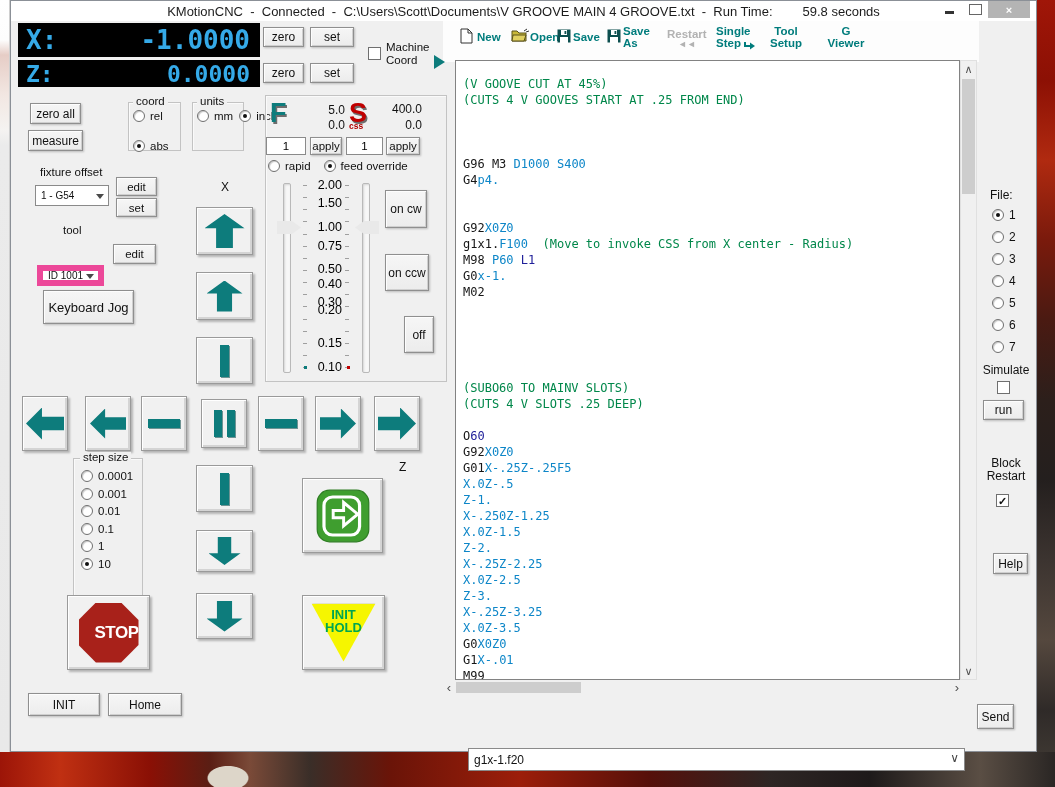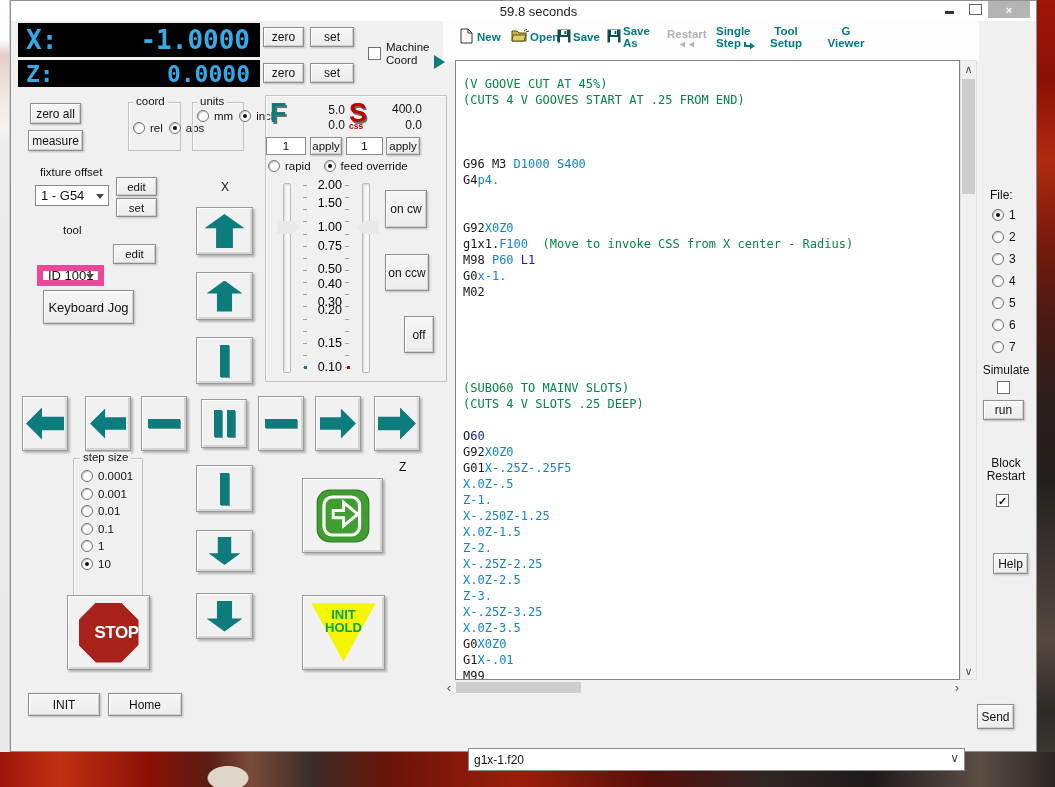--- a/index.html
+++ b/index.html
@@ -39,21 +39,21 @@
 .rb.on::after{content:'';position:absolute;left:3px;top:3px;width:4px;height:4px;border-radius:50%;background:#101010}
 .cb{width:13px;height:13px;background:#fff;border:1px solid #6f6f6f;display:flex;align-items:center;justify-content:center;font-size:11px;font-weight:bold;color:#101010;line-height:10px}
 
 .gly{background:#0d7c7c;filter:drop-shadow(1px 1px 0 rgba(0,70,70,.55))}
 .up{clip-path:polygon(50% 0,100% 42%,71% 42%,71% 100%,29% 100%,29% 42%,0 42%)}
 .down{clip-path:polygon(50% 100%,100% 58%,71% 58%,71% 0,29% 0,29% 58%,0 58%)}
 .leftg{clip-path:polygon(0 50%,42% 0,42% 29%,100% 29%,100% 71%,42% 71%,42% 100%)}
 .rightg{clip-path:polygon(100% 50%,58% 0,58% 29%,0 29%,0 71%,58% 71%,58% 100%)}
 .pause{background:linear-gradient(90deg,#0d7c7c 0 40%,rgba(0,0,0,0) 40% 60%,#0d7c7c 60% 100%);filter:drop-shadow(1px 1px 0 rgba(0,70,70,.55))}
 
-.combo{background:#fff;border:1px solid #8a8a8a;display:flex;align-items:center;font-size:13px;padding-left:5px;position:relative}
+.combo{background:#fff;border:1px solid #8a8a8a;display:flex;align-items:center;font-size:10px;padding-left:5px;position:relative}
 .combo .arr{position:absolute;right:4px;top:50%;margin-top:-2px;width:0;height:0;border-left:4px solid rgba(0,0,0,0);border-right:4px solid rgba(0,0,0,0);border-top:5px solid #4a4a4a}
 .combo.focus{border:6px solid #ec4899}
 
 .strack{background:#f7f7f7;border:1px solid #b9b9b9;border-radius:2px;box-shadow:inset 1px 1px 2px #d6d6d6;width:8px}
 .ticks{width:4px;background-image:repeating-linear-gradient(to bottom,#9f9f9f 0 1px,rgba(0,0,0,0) 1px 12.15px)}
 .thumb{width:24px;height:13px;background:#e9e9e9;filter:drop-shadow(0 0 1px #7a7a7a)}
 .thumb-r{clip-path:polygon(0 0,62% 0,100% 50%,62% 100%,0 100%)}
 .thumb-l{clip-path:polygon(100% 0,38% 0,0 50%,38% 100%,100% 100%)}
 .scale-lbl{position:absolute;right:0;transform:translateY(-50%);font-size:12.5px;color:#000}
 
@@ -76,20 +76,21 @@
 </style>
 </head>
 <body>
 
 <div class="a" id="desk-bottom"></div>
 <div class="a" id="desk-right"></div>
 <div class="a" id="left-strip"></div>
 
 <div class="a" id="win"></div>
 <div class="a" id="titlebar">
+  <span>KMotionCNC  -  Connected  -  C:\Users\Scott\Documents\V GROOVE MAIN 4 GROOVE.txt  -  Run Time:</span>
   <span id="runtime">59.8 seconds</span>
 </div>
 <div class="a" id="btn-min">
     <span class="minbar"></span>
   </div>
 <div class="a" id="btn-max"></div>
 <div class="a" id="btn-close">
     <span>×</span>
   </div>
 <div class="a" id="toolbar-strip"></div>
@@ -109,21 +110,21 @@
 <div class="a cb" style="left:368px;top:47px"></div>
 <div class="a" style="left:386px;top:41px;font-size:11.5px;line-height:13px">
   <div>Machine</div>
     <div>Coord</div>
 </div>
 <div class="a btn" style="left:30px;top:103px;width:51px;height:21px">zero all</div>
 <div class="a btn" style="left:28px;top:130px;width:55px;height:21px">measure</div>
 
 <div class="a gbox" style="left:128px;top:102px;width:53px;height:49px"></div>
 <div class="a glabel" style="left:133px;top:96px">coord</div>
-<div class="a" id="coord-radios" style="left:133px;top:122px;display:flex;flex-direction:row;gap:6px">
+<div class="a" id="coord-radios" style="left:133px;top:110px;display:flex;flex-direction:column;gap:18px">
     <div class="radio-item">
       <span class="rb"></span>
       <span>rel</span>
     </div>
     <div class="radio-item">
       <span class="rb on"></span>
       <span>abs</span>
     </div>
   </div>
 <div class="a gbox" style="left:192px;top:102px;width:52px;height:49px"></div>

